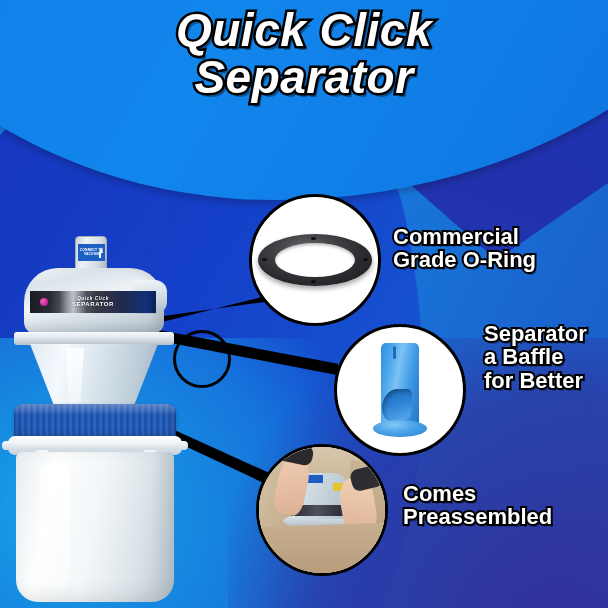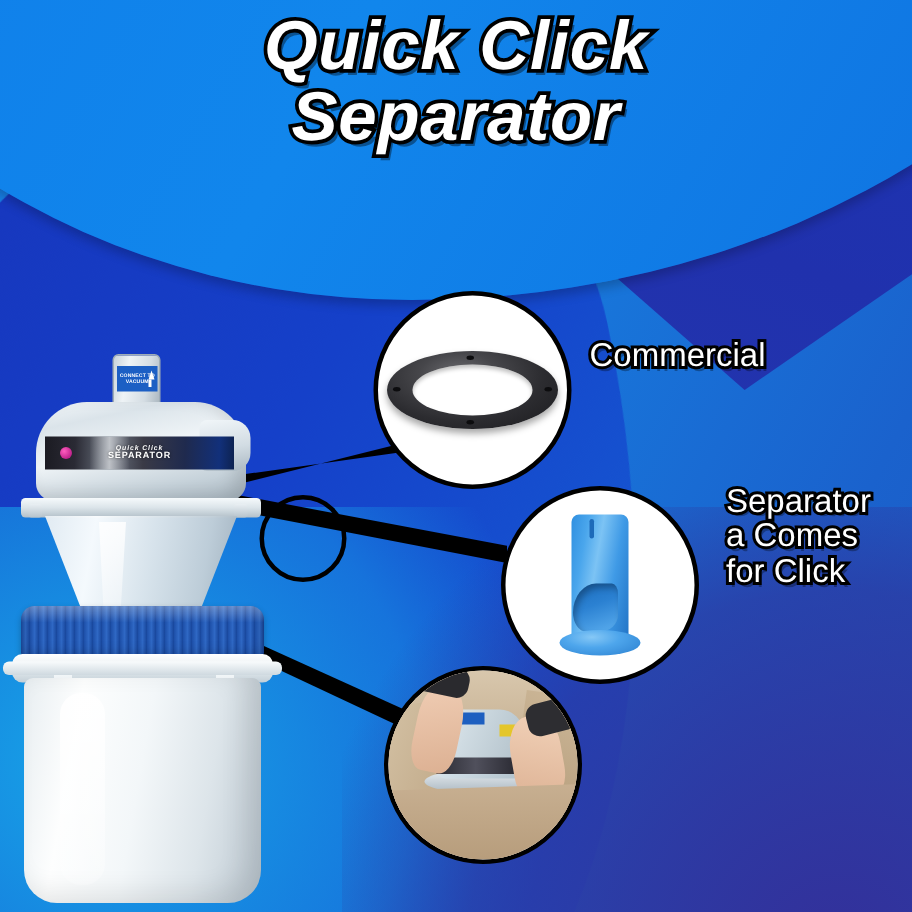--- a/index.html
+++ b/index.html
@@ -214,21 +214,21 @@
   }
   .cuff-r {
     position: absolute; left: 92px; top: 20px; width: 32px; height: 22px;
     border-radius: 8px; background: #2d2d31; transform: rotate(-14deg);
   }
 
   
   .cap {
     position: absolute; z-index: 35;
     color: #ffffff;
-    font-weight: normal;
+    font-weight: bold;
     line-height: 1.06;
     -webkit-text-stroke: 4px #000;
     paint-order: stroke fill;
     text-shadow: 2px 3px 0 rgba(0,0,0,0.30);
   }
   .cap span { display: block; }
   .cap-1 { left: 393px; top: 225px; font-size: 22px; }
   .cap-2 { left: 484px; top: 322px; font-size: 22px; text-align: left; }
   .cap-3 { left: 403px; top: 482px; font-size: 22px; }
 
@@ -454,22 +454,27 @@
       <div class="hand-l"></div>
       <div class="cuff-l"></div>
       <div class="hand-r"></div>
       <div class="cuff-r"></div>
       <div class="box-front"></div>
     </div>
   </div>
 
   <div class="cap cap-1">
     <span>Commercial</span>
+    <span>Grade O-Ring</span>
   </div>
 
   <div class="cap cap-2">
     <span>Separator</span>
-    <span>a Comes</span>
-    <span>for Click</span>
-  </div>
-
+    <span>a Baffle</span>
+    <span>for Better</span>
+  </div>
+
+  <div class="cap cap-3">
+    <span>Comes</span>
+    <span>Preassembled</span>
+  </div>
 
 </div>
 
 </body></html>

